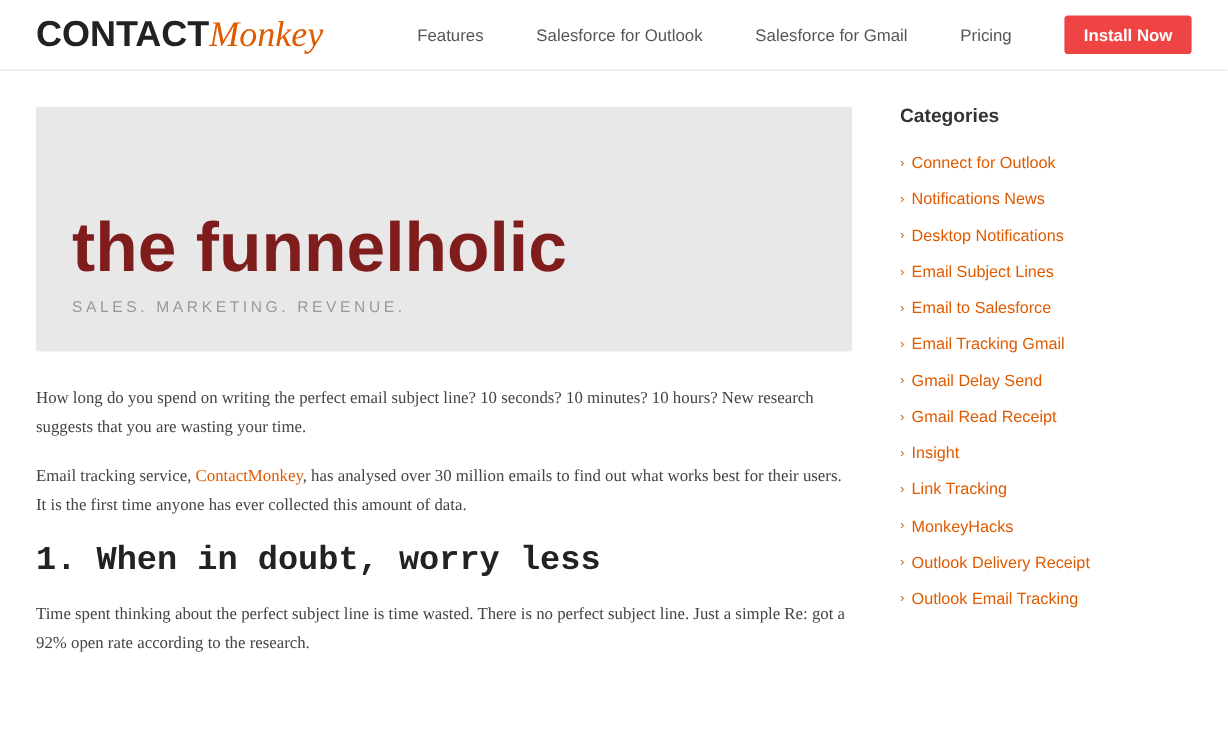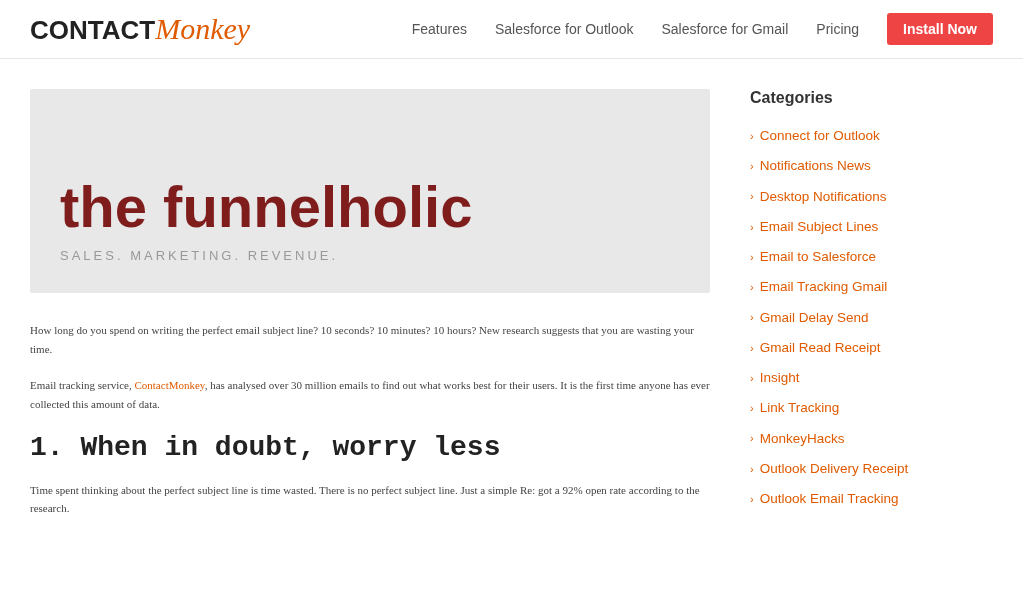--- a/index.html
+++ b/index.html
@@ -8,21 +8,21 @@
     
     header {
       display: flex;
       align-items: center;
       justify-content: space-between;
       padding: 12px 30px;
       border-bottom: 1px solid #e5e5e5;
     }
     .logo-contact { color: #222; text-transform: uppercase; font-style: normal; }
     .logo-monkey { color: #e05a00; font-style: italic; font-family: 'Brush Script MT', cursive; font-weight: normal; font-size: 30px; margin-top: 27px; }
-    nav { display: flex; align-items: center; gap: 28px; }
+    nav { display: flex; align-items: center; gap: 44px; }
     nav a {
       text-decoration: none;
       color: #555;
       font-family: Arial, sans-serif;
       font-size: 14px;
       cursor: pointer;
     }
     .nav-install {
       background: #ef4444;
       color: #fff !important;
@@ -68,21 +68,21 @@
       letter-spacing: 3px;
       color: #999;
       text-transform: uppercase;
     }
 
     
     .article-body p {
       margin-bottom: 18px;
       line-height: 1.7;
       color: #444;
-      font-size: 11px;
+      font-size: 14px;
     }
     .article-body a {
       color: #e05a00;
       text-decoration: none;
     }
     .section-heading {
       font-family: 'Courier New', Courier, monospace;
       font-size: 28px;
       font-weight: bold;
       color: #222;
@@ -118,21 +118,21 @@
       color: #e05a00;
       font-size: 11px;
       flex-shrink: 0;
     }
   </style>
 </head>
 <body>
 
 <header>
   <div>
-    <span class="logo-contact" style="font-family:Arial,sans-serif;font-size:26px;font-weight:900;text-transform:uppercase;">CONTACT</span><span class="logo-monkey">Monkey</span>
+    <span class="logo-contact" style="font-family:Arial,sans-serif;font-size:30px;font-weight:900;text-transform:uppercase;">CONTACT</span><span class="logo-monkey">Monkey</span>
   </div>
   <nav>
     <a>Features</a>
     <a>Salesforce for Outlook</a>
     <a>Salesforce for Gmail</a>
     <a>Pricing</a>
     <a class="nav-install">Install Now</a>
   </nav>
 </header>
 

